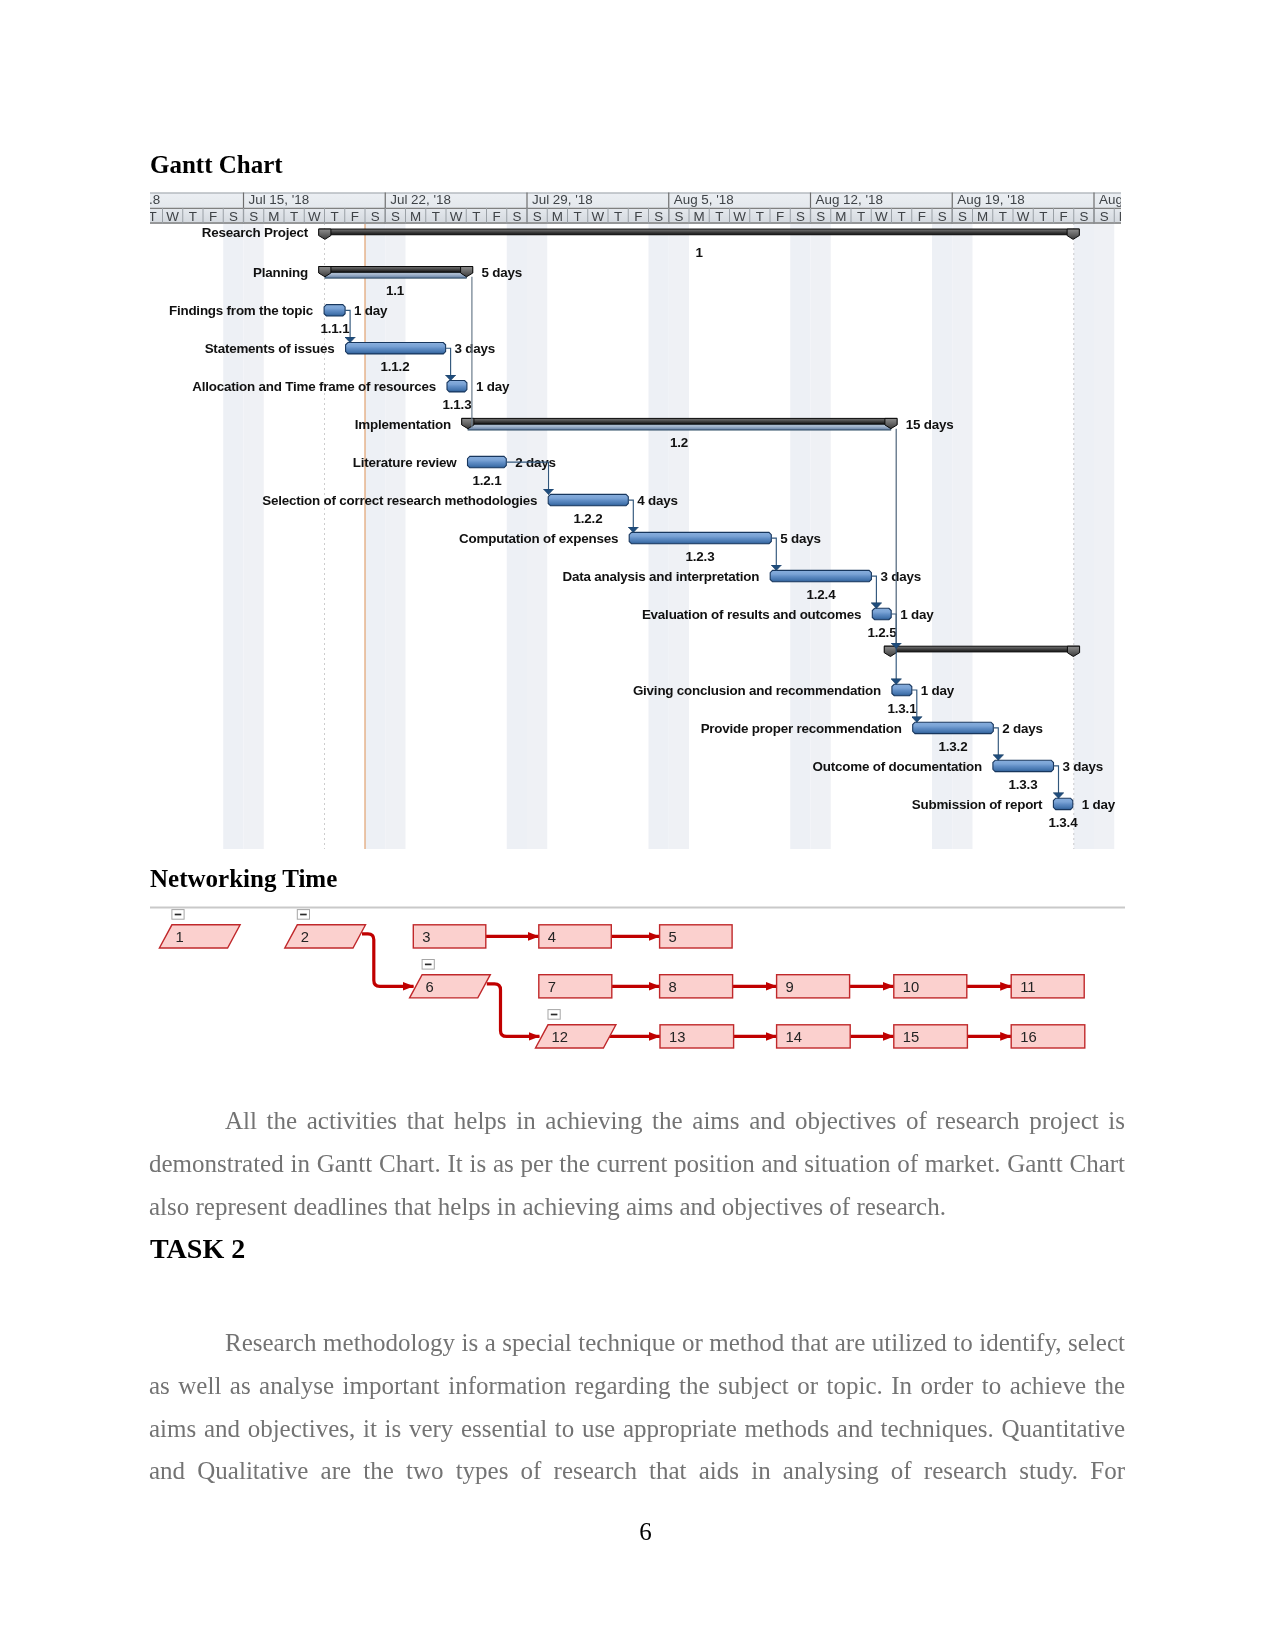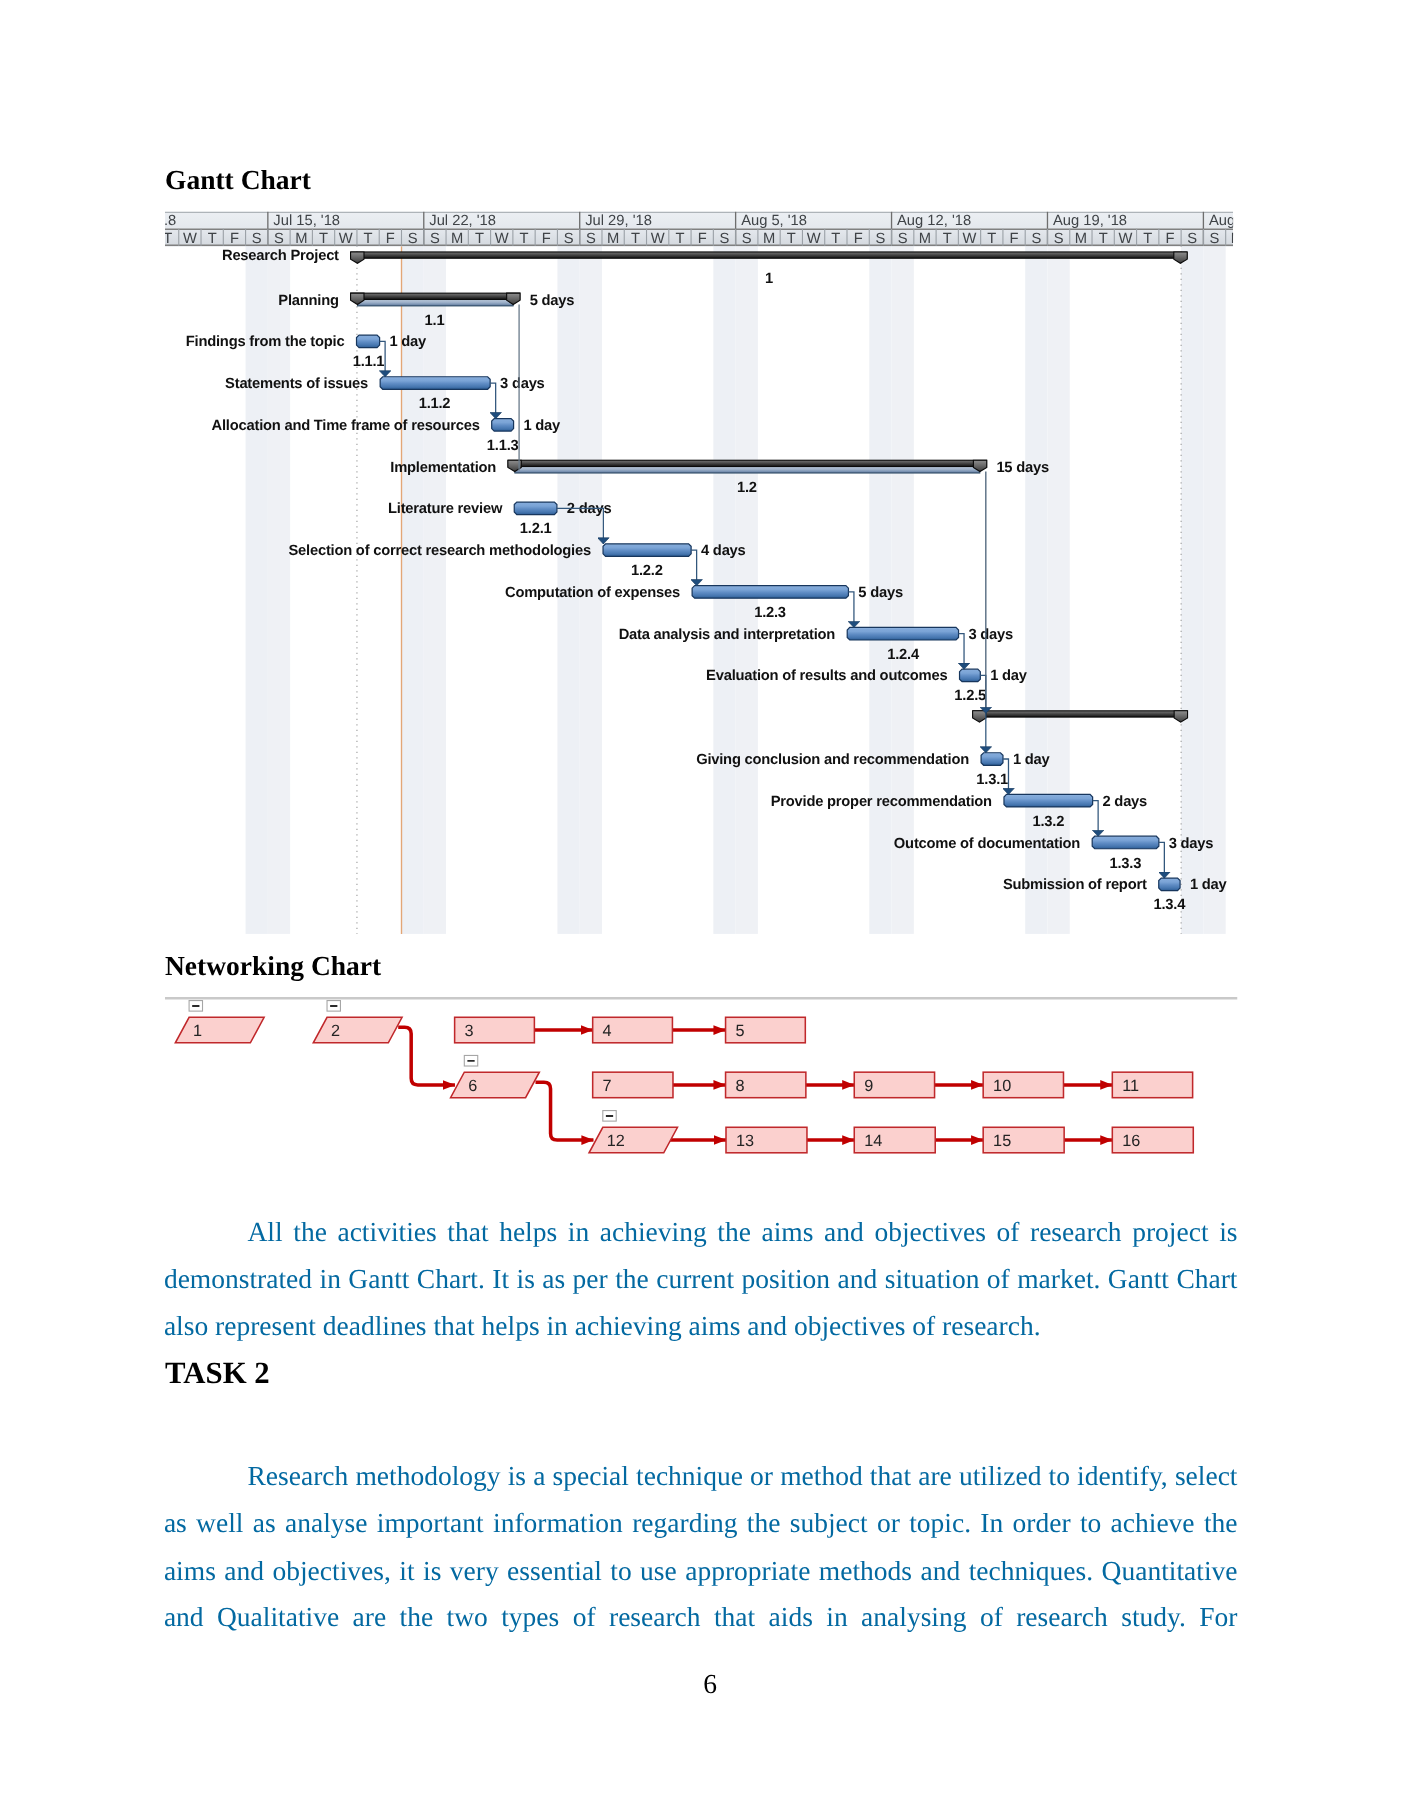--- a/index.html
+++ b/index.html
@@ -3,21 +3,21 @@
 <meta charset="utf-8">
 <title>Gantt Chart Document</title>
 <style>
   html,body{margin:0;padding:0;}
   body{width:1275px;height:1651px;background:#ffffff;
        font-family:"Liberation Serif",serif;position:relative;overflow:hidden;}
   .page{position:absolute;left:0;top:0;width:1275px;height:1651px;background:#fff;padding-left:16px;}
   .hdg{position:absolute;font-family:"Liberation Serif",serif;font-weight:bold;
        color:#000;font-size:25px;letter-spacing:0px;}
   .body-par{position:absolute;font-family:"Liberation Serif",serif;font-size:25px;
-            color:#0369a1;text-align:justify;line-height:42.8px;}
+            color:#737373;text-align:justify;line-height:42.8px;}
   .body-par .ind{display:inline-block;width:76px;}
   .body-par.cont{text-align-last:justify;}
   .task2{position:absolute;font-family:"Liberation Serif",serif;font-weight:bold;
          font-size:28px;color:#000;}
   .p4{position:absolute;font-family:"Liberation Serif",serif;font-size:25px;
       color:#000;text-decoration:underline;}
   .pageno{position:absolute;font-family:"Liberation Serif",serif;font-size:25px;color:#000;
           width:100%;text-align:center;}
   svg{display:block;}
   .gantt-wrap{position:absolute;}
@@ -284,21 +284,21 @@
         <path d="M721.4 384.1 H726.4 V416.4" fill="none" stroke="#32577c" stroke-width="1.15" marker-end="url(#arrDn)"></path>
         <path d="M761.8 498.0 H766.8 V530.3" fill="none" stroke="#32577c" stroke-width="1.15" marker-end="url(#arrDn)"></path>
         <path d="M843.3 535.9 H848.3 V568.3" fill="none" stroke="#32577c" stroke-width="1.15" marker-end="url(#arrDn)"></path>
         <path d="M903.5 573.9 H908.5 V606.3" fill="none" stroke="#32577c" stroke-width="1.15" marker-end="url(#arrDn)"></path>
         <path d="M741.2 422.0 H746.2 V492.4" fill="none" stroke="#32577c" stroke-width="1.15" marker-end="url(#arrDn)"></path>
         <path d="M321.9 84.8 V235.7" fill="none" stroke="#6b7c8c" stroke-width="1.2"></path>
         <path d="M746.2 236.7 V456.5" fill="none" stroke="#4d6379" stroke-width="1.2" marker-end="url(#arrDn)"></path>
       </svg>
   </div>
 
-  <div class="hdg" style="left:150px;top:864.5px;">Networking Chart</div>
+  <div class="hdg" style="left:150px;top:864.5px;">Networking Time</div>
 
   <div class="net-wrap" style="left:150px;top:903px;">
     <svg id="net-svg" width="975" height="160" viewBox="0 0 975 160">
         <defs>
           <marker id="netArr" markerWidth="12" markerHeight="10" refX="11" refY="5" orient="auto" markerUnits="userSpaceOnUse">
             <path d="M0 0.6 L11.4 5 L0 9.4 Z" fill="#c00000"></path>
           </marker>
         </defs>
         <line x1="0" y1="4.5" x2="975" y2="4.5" stroke="#c9c9c9" stroke-width="2.2"></line>
         <path d="M335.8 33.4 L388.8 33.4" fill="none" stroke="#c00000" stroke-width="3.2" marker-end="url(#netArr)" stroke-linejoin="round" stroke-linecap="butt"></path>

